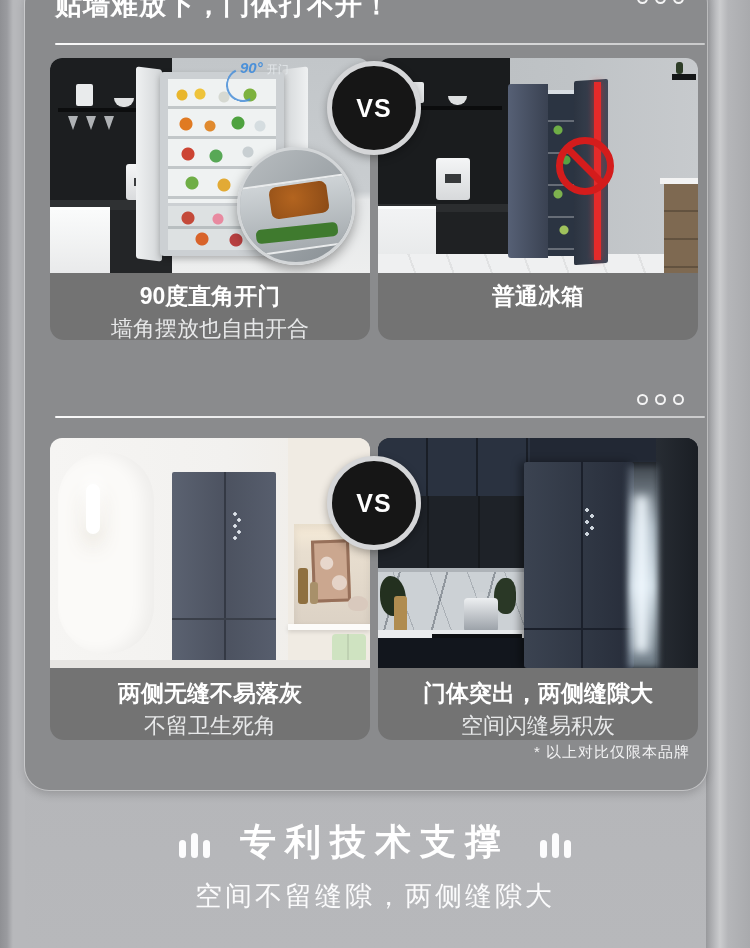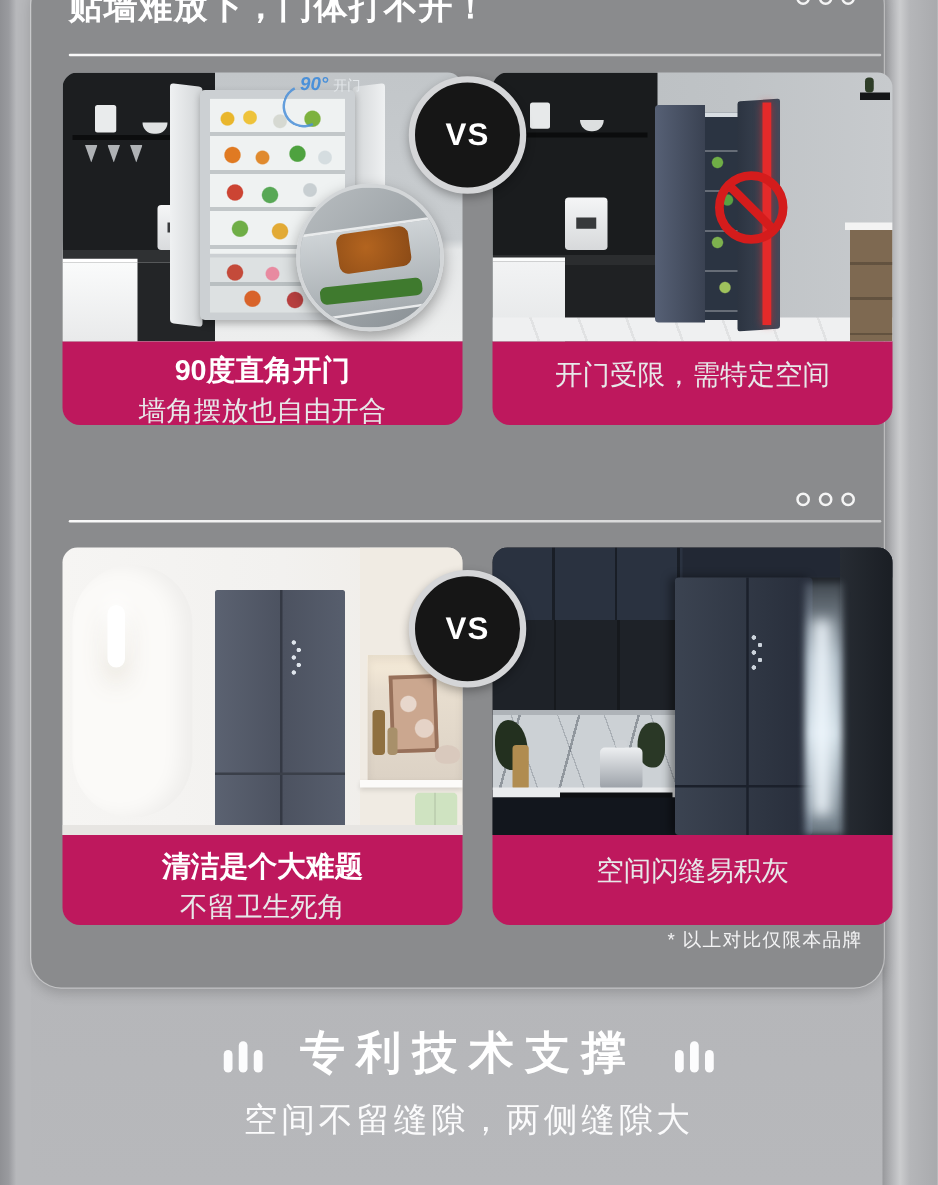--- a/index.html
+++ b/index.html
@@ -27,28 +27,28 @@
   .rule{left:30px;width:650px;height:2px;border-radius:1px;
     background:linear-gradient(90deg,rgba(255,255,255,.95),rgba(255,255,255,.55));}
   .rule1{top:63px;}
   .rule2{top:436px;}
   .dots{display:flex;gap:7px;right:23px;}
   .dots1{top:13px;}
   .dots2{top:414px;}
   .dots i{display:block;width:11px;height:11px;border:2px solid rgba(255,255,255,.9);border-radius:50%;box-sizing:border-box;}
 
   
-  .row{left:25px;width:648px;display:flex;gap:24px;}
+  .row{left:25px;width:648px;display:flex;gap:8px;}
   .row1{top:78px;}
   .row2{top:458px;}
   .unit{width:320px;}
   .photo{position:relative;width:320px;overflow:hidden;border-radius:12px 12px 0 0;}
   .ph1,.ph2{height:215px;}
   .ph3,.ph4{height:230px;}
-  .caption{background:#be185d;border-radius:0 0 14px 14px;text-align:center;box-sizing:border-box;}
+  .caption{background:#737373;border-radius:0 0 14px 14px;text-align:center;box-sizing:border-box;}
   .cap1{height:67px;padding-top:9px;}
   .cap2{height:72px;padding-top:11px;}
   .cap-title{color:#ffffff;font-size:23px;font-weight:bold;line-height:1.25;}
   .cap-sub{color:#e7e8e9;font-size:22px;margin-top:3px;}
 
   .vs{width:84px;height:84px;border-radius:50%;background:#161616;border:5px solid #d5d6d8;
     display:flex;align-items:center;justify-content:center;color:#fff;font-weight:800;font-size:25px;
     letter-spacing:1px;box-shadow:0 3px 8px rgba(0,0,0,.3);box-sizing:content-box;}
   .vs1{left:302px;top:81px;}
   .vs2{left:302px;top:476px;}
@@ -293,21 +293,21 @@
         <div class="abs p2-redline"></div>
         <div class="abs p2-ban">
             <i></i>
           </div>
         <div class="abs p2-cabRtop"></div>
         <div class="abs p2-cabR"></div>
         <div class="abs p2-shelfTR"></div>
         <div class="abs p2-plantTR"></div>
       </div>
       <div class="caption cap1">
-        <div class="cap-sub">开门受限，需特定空间</div>
+        <div class="cap-title">普通冰箱</div>
       </div>
     </div>
   </div>
   <div class="abs vs vs1">
       <span>VS</span>
     </div>
 
   <div class="abs rule rule2"></div>
   <div class="abs dots dots2">
       <i></i>
@@ -326,21 +326,21 @@
         <div class="abs p3-niche"></div>
         <div class="abs p3-frame"></div>
         <div class="abs p3-bottle1"></div>
         <div class="abs p3-bottle2"></div>
         <div class="abs p3-teapot"></div>
         <div class="abs p3-shelf"></div>
         <div class="abs p3-towel"></div>
         <div class="abs p3-floor"></div>
       </div>
       <div class="caption cap2">
-        <div class="cap-title">清洁是个大难题</div>
+        <div class="cap-title">两侧无缝不易落灰</div>
         <div class="cap-sub">不留卫生死角</div>
       </div>
     </div>
     <div class="unit">
       <div class="photo ph4">
         <div class="abs p4-topR"></div>
         <div class="abs p4-topcab"></div>
         <div class="abs p4-wood"></div>
         <div class="abs p4-woodedge"></div>
         <div class="abs p4-splash"></div>
@@ -351,20 +351,21 @@
         <div class="abs p4-counter"></div>
         <div class="abs p4-stove"></div>
         <div class="abs p4-lowcab"></div>
         <div class="abs p4-wallR"></div>
         <div class="abs p4-fridge"></div>
         <div class="abs p4-disp"></div>
         <div class="abs p4-frost"></div>
         <div class="abs p4-frost2"></div>
       </div>
       <div class="caption cap2">
+        <div class="cap-title">门体突出，两侧缝隙大</div>
         <div class="cap-sub">空间闪缝易积灰</div>
       </div>
     </div>
   </div>
   <div class="abs vs vs2">
       <span>VS</span>
     </div>
 
   <div class="abs footnote">* 以上对比仅限本品牌</div>
 </div>

